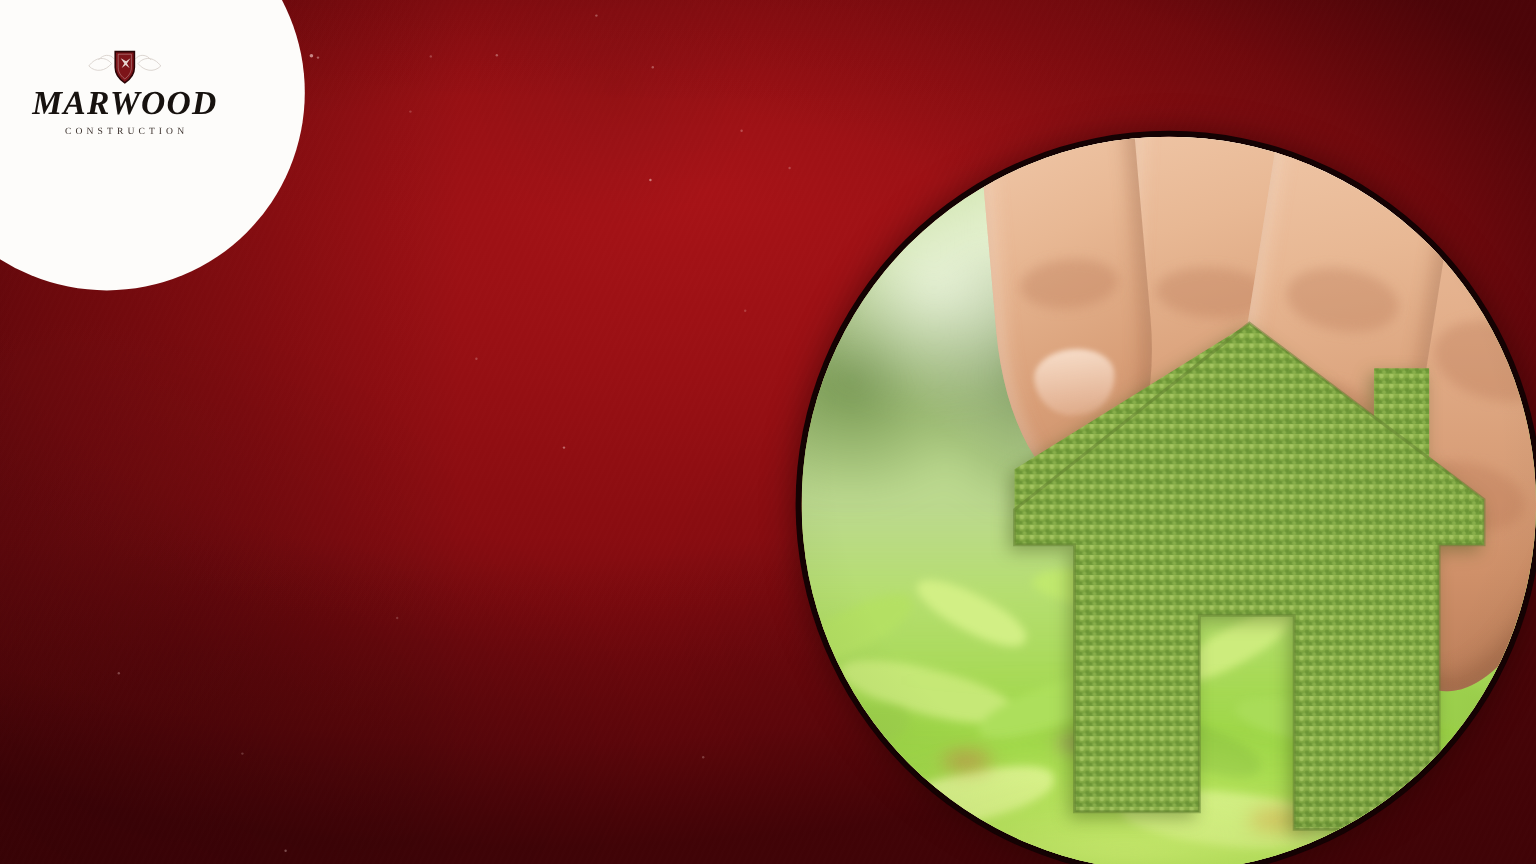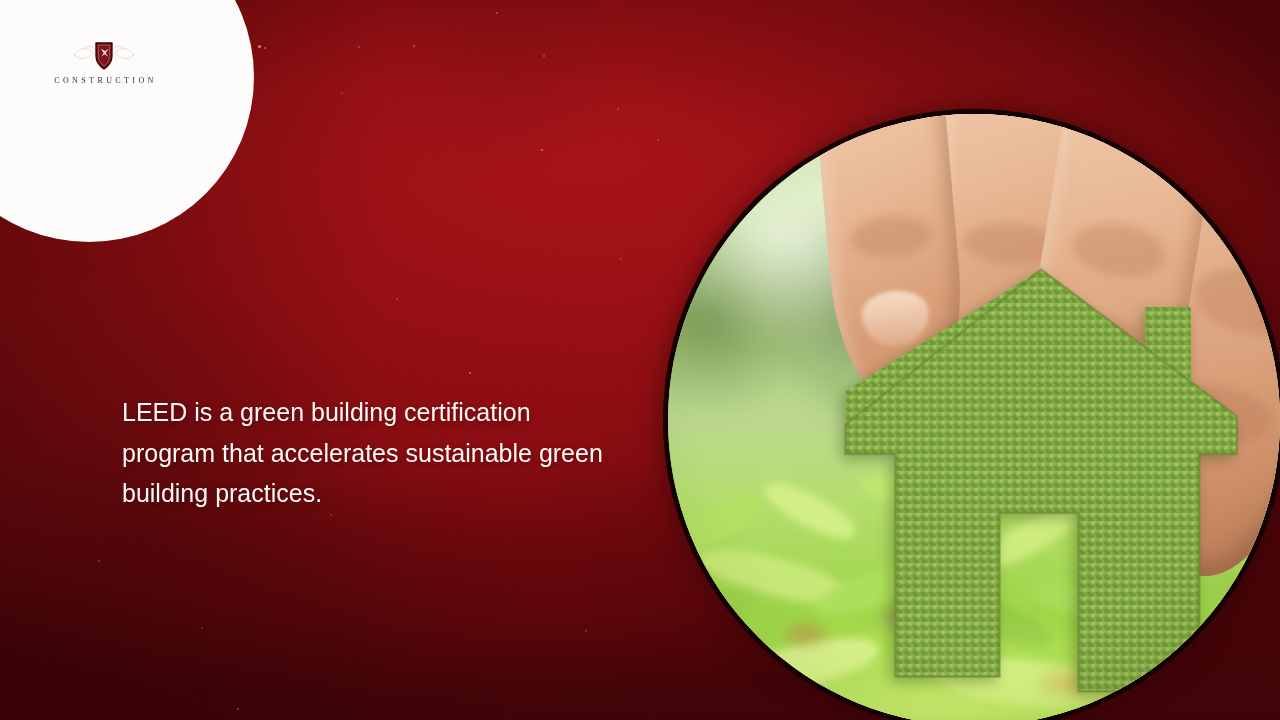--- a/index.html
+++ b/index.html
@@ -314,25 +314,25 @@
             <path d="M2 17 C8 9, 16 9, 21 15 C16 21, 8 23, 2 17 Z"></path>
             <path d="M62 17 C56 9, 48 9, 43 15 C48 21, 56 23, 62 17 Z"></path>
             <path d="M10 12 C14 7, 20 7, 23 11"></path>
             <path d="M54 12 C50 7, 44 7, 41 11"></path>
           </g>
           <path d="M24 5 h16 v13 c0 7 -5 11 -8 13 c-3 -2 -8 -6 -8 -13 Z" fill="#7d1419" stroke="#2b0507" stroke-width="1.3"></path>
           <path d="M26.5 7.2 h11 v10.8 c0 5.3 -3.6 8.4 -5.5 9.8 c-1.9 -1.4 -5.5 -4.5 -5.5 -9.8 Z" fill="none" stroke="#e4dcd6" stroke-width="0.6" opacity="0.5"></path>
           <path d="M28.6 10.5 l3 4.5 l-2.2 3.6 l3.3 -2.4 l3.4 2.6 l-2.3 -3.9 l2.9 -4.4 l-3.6 2.6 Z" fill="#efe6e0" opacity="0.92"></path>
         </svg>
       </div>
+      <div class="logo-word">MARWOOD</div>
       <div class="logo-sub">CONSTRUCTION</div>
     </div>
   </div>
 
-  <p class="body-copy">LEED is a green building certification program that accelerates sustainable green building practices.</p>
 
   <div class="photo-circle">
     <div class="photo-scene">
 
       <div class="scene-sky"></div>
       <div class="scene-trees"></div>
       <div class="scene-haze"></div>
 
       <div class="hand">
         <div class="finger f1">

